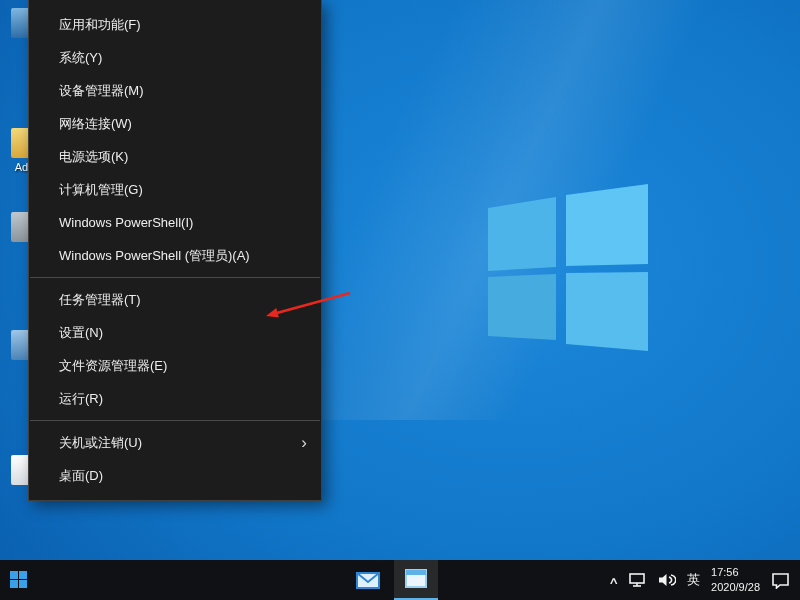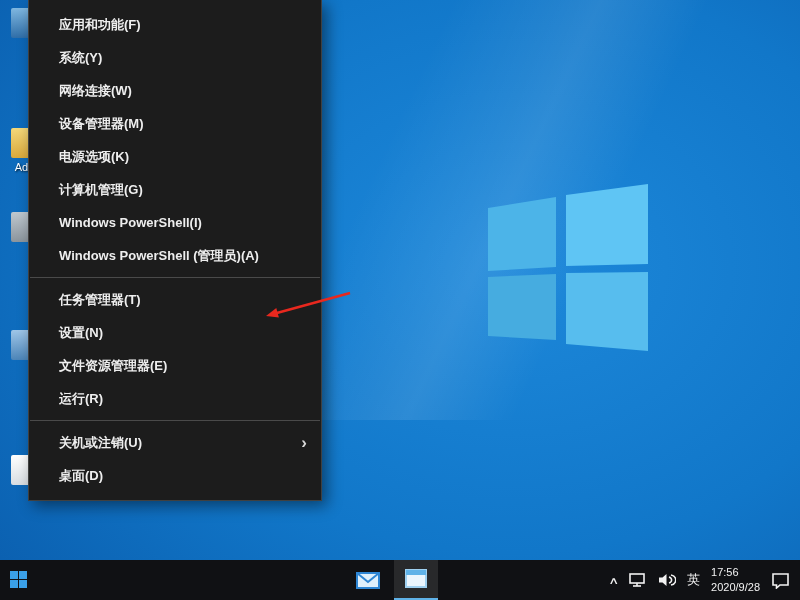--- a/index.html
+++ b/index.html
@@ -25,21 +25,21 @@
   .desk-icon .glyph{width:30px;height:30px;margin:0 auto;border-radius:2px;}
   .desk-icon .lbl{
     color:#fff;font-size:11px;margin-top:3px;
     text-shadow:1px 1px 2px rgba(0,0,0,.8);white-space:nowrap;
   }
   
   .winx-menu{
     position:absolute;left:28px;top:0;width:294px;z-index:50;
     background:#1c1c1c;border:1px solid #404040;border-top:none;
     box-shadow:5px 5px 14px rgba(0,0,0,.45);
-    padding:8px 0;box-sizing:border-box;font-weight:bold;
+    padding:8px 0;box-sizing:border-box;
   }
   .menu-item{
     height:33px;line-height:33px;padding-left:30px;
     font-size:13px;color:#eeeeee;position:relative;cursor:default;
     white-space:nowrap;
   }
   .menu-sep{height:1px;background:#4a4a4a;margin:5px 1px;}
   .menu-chevron{
     position:absolute;right:14px;top:0;font-size:17px;color:#d8d8d8;
     line-height:33px;
@@ -148,22 +148,22 @@
 
     <svg width="19" height="18" viewBox="0 0 19 18">
       <path d="M2,3 h15 v11 h-8 l-3.5,3 v-3 h-3.5 z" fill="none" stroke="#f2f2f2" stroke-width="1.6"></path>
     </svg>
   </div>
 </div>
 
 <div class="winx-menu">
   <div class="menu-item">应用和功能(F)</div>
   <div class="menu-item">系统(Y)</div>
+  <div class="menu-item">设备管理器(M)</div>
   <div class="menu-item">网络连接(W)</div>
-  <div class="menu-item">设备管理器(M)</div>
   <div class="menu-item">电源选项(K)</div>
   <div class="menu-item">计算机管理(G)</div>
   <div class="menu-item">Windows PowerShell(I)</div>
   <div class="menu-item">Windows PowerShell (管理员)(A)</div>
 
   <div class="menu-sep"></div>
 
   <div class="menu-item">任务管理器(T)</div>
   <div class="menu-item">设置(N)</div>
   <div class="menu-item">文件资源管理器(E)</div>

